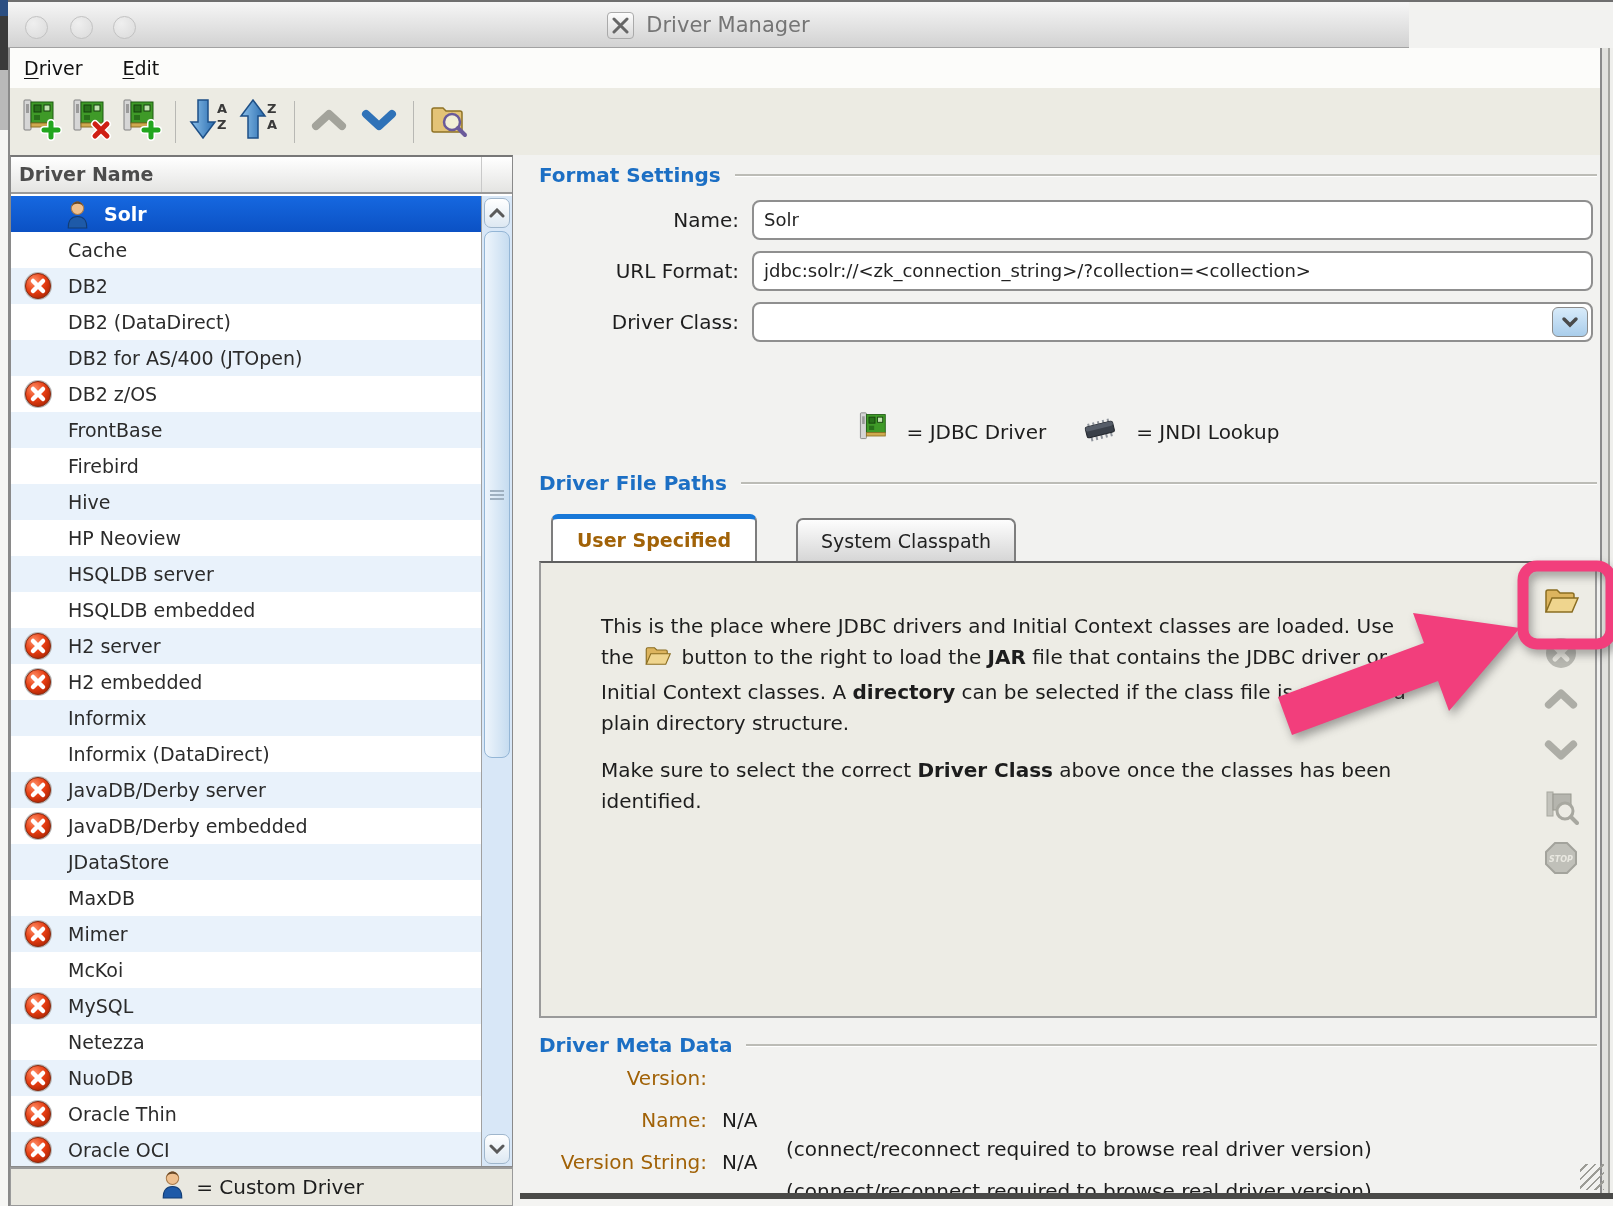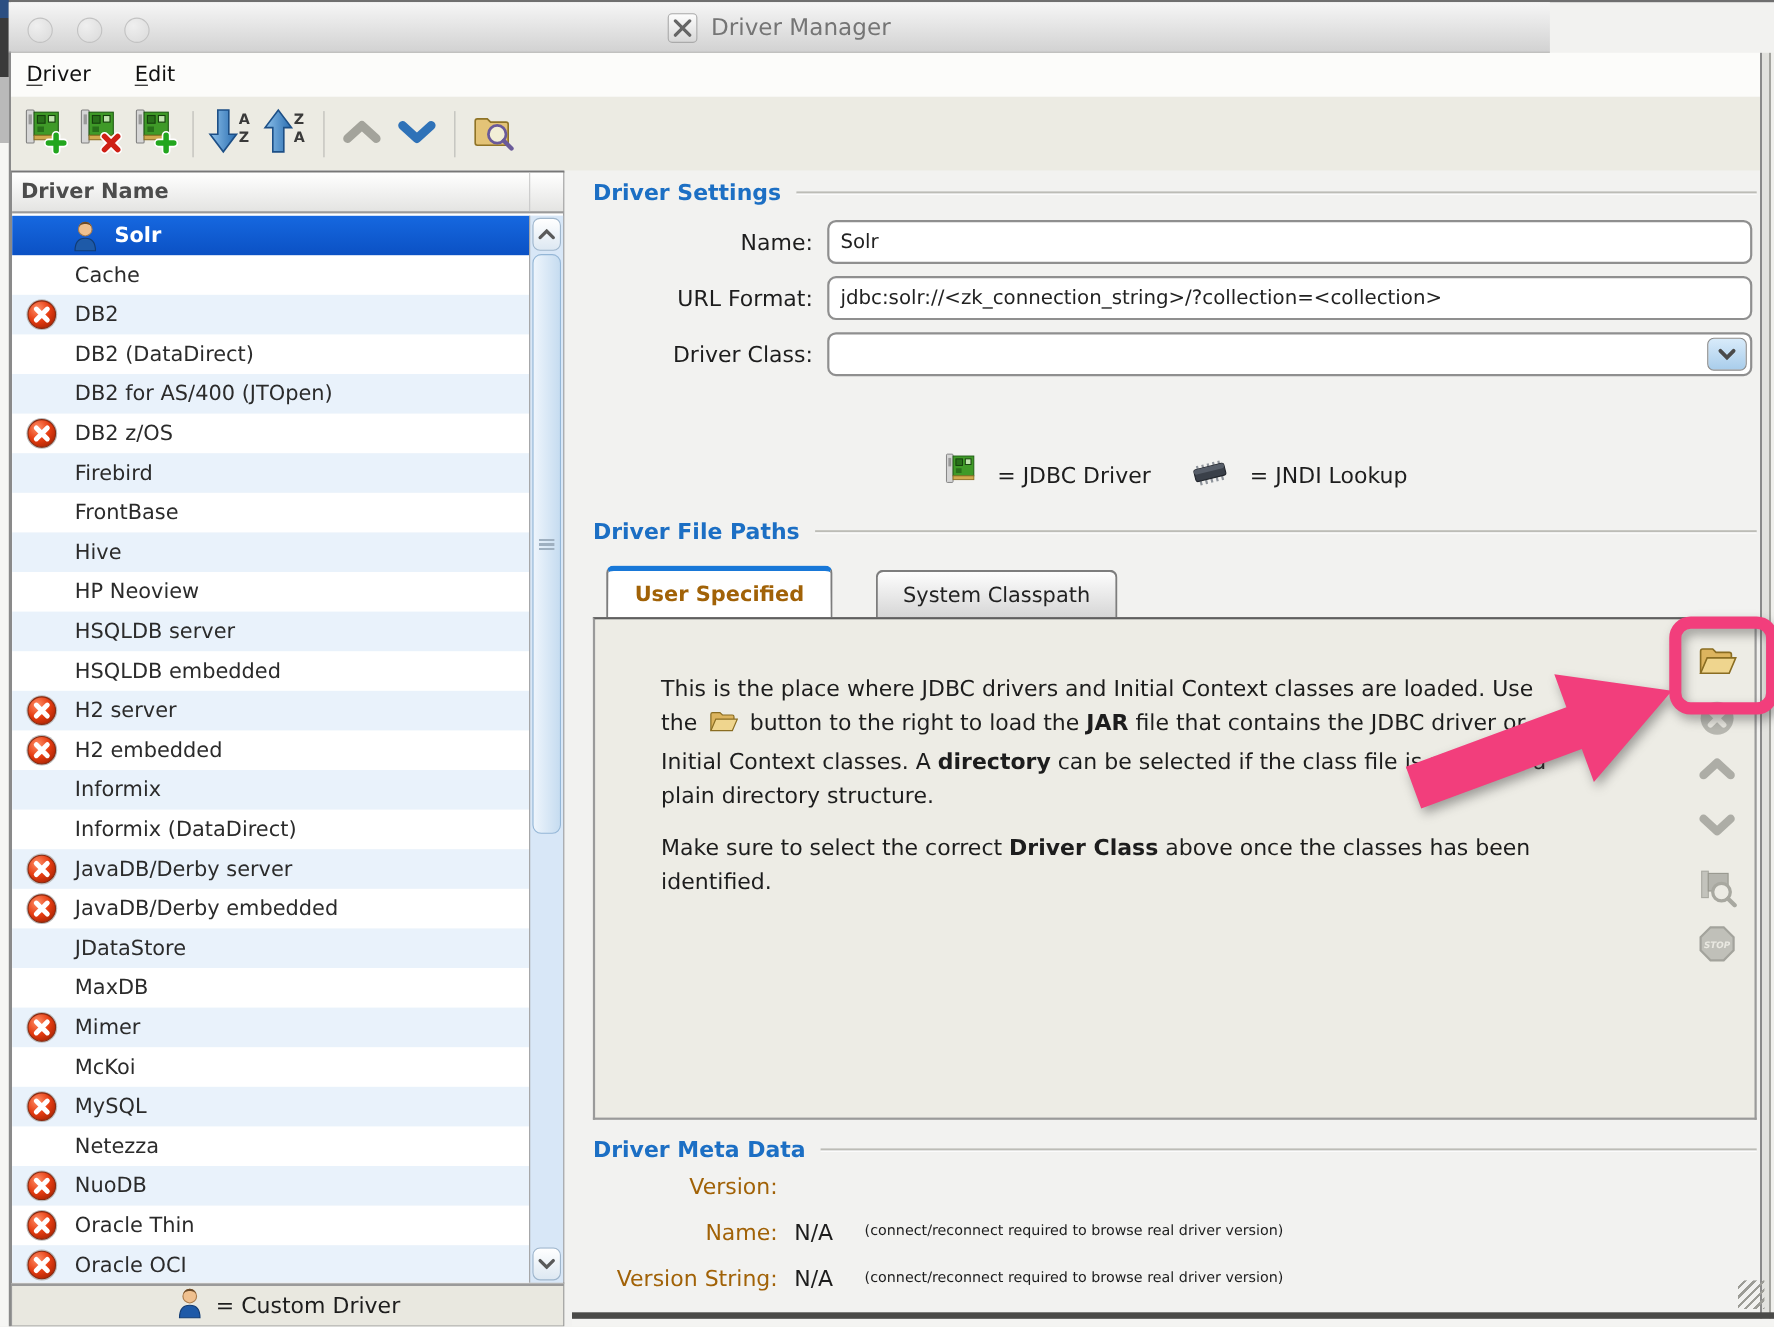--- a/index.html
+++ b/index.html
@@ -109,21 +109,21 @@
   .desc b { font-weight:bold; }
   .inline-ico { display:inline-block; vertical-align:-4px; margin:0 4px; }
   #side-buttons { position:absolute; right:14px; top:22px; width:40px;
                   display:flex; flex-direction:column; align-items:center; gap:15px; }
   .side-btn { width:36px; height:36px; display:flex; align-items:flex-start; justify-content:center;font-style:italic; }
 
   
   .meta-label { position:absolute; left:539px; width:168px; height:36px; text-align:right;
                 font-size:20px; color:#a16207; line-height:36px; }
   .meta-value { position:absolute; left:722px; width:56px; height:36px; font-size:20px; color:#1d1d1d; line-height:36px; }
-  .meta-note  { position:absolute; left:786px; height:36px; font-size:13px; color:#1d1d1d; line-height:36px; white-space:nowrap; }
+  .meta-note  { position:absolute; left:786px; height:36px; font-size:20px; color:#1d1d1d; line-height:36px; white-space:nowrap;margin-top:29px; }
 
   #resize-grip { position:absolute; left:1580px; top:1164px; width:24px; height:26px;
                  background:repeating-linear-gradient(135deg, rgba(0,0,0,0) 0 4px, #9c9c96 4px 6px); }
 
   
   #annotation { position:absolute; left:0; top:0; width:1613px; height:1206px; z-index:50;
                 pointer-events:none; filter:drop-shadow(3px 5px 5px rgba(60,60,60,.45)); }
 </style>
 </head>
 <body>
@@ -274,24 +274,24 @@
         </div>
         <div class="drv-row">
           <span class="err-ico"><svg width="30" height="30" viewBox="0 0 30 30">
               <circle cx="15" cy="15" r="14" fill="#b9b9b9"></circle>
               <circle cx="15" cy="15" r="12.5" fill="url(#eg)" stroke="#8a2a10"></circle>
               <path d="M10 10 L20 20 M20 10 L10 20" stroke="#fff" stroke-width="4.5" stroke-linecap="round"></path>
             </svg></span>
           <span class="drv-label">DB2 z/OS</span>
         </div>
         <div class="drv-row">
+          <span class="drv-label">FrontBase</span>
+        </div>
+        <div class="drv-row">
           <span class="drv-label">Firebird</span>
-        </div>
-        <div class="drv-row">
-          <span class="drv-label">FrontBase</span>
         </div>
         <div class="drv-row">
           <span class="drv-label">Hive</span>
         </div>
         <div class="drv-row">
           <span class="drv-label">HP Neoview</span>
         </div>
         <div class="drv-row">
           <span class="drv-label">HSQLDB server</span>
         </div>
@@ -409,21 +409,21 @@
   <div id="list-footer">
     <span id="footer-person"><svg width="27" height="31" viewBox="0 0 26 30">
           <path d="M4 28 C4 20 8 17 13 17 C18 17 22 20 22 28 Z" fill="#1e5aa8" stroke="#123c74"></path>
           <circle cx="13" cy="9" r="6" fill="#efc08f" stroke="#a97b4c"></circle>
           <path d="M7.5 7.5 C8 3.5 18 3.5 18.5 7.5 C18.5 5 16 2.5 13 2.5 C10 2.5 7.5 5 7.5 7.5 Z" fill="#6b4a28"></path>
         </svg></span>
     <span>= Custom Driver</span>
   </div>
 
   <div class="section-head" style="top:162px">
-    <span class="section-title">Driver Settings</span>
+    <span class="section-title">Format Settings</span>
     <span class="section-rule"></span>
   </div>
 
   <div class="form-label" style="top:200px">Name:</div>
   <div class="field" style="top:200px"><span>Solr</span></div>
 
   <div class="form-label" style="top:251px">URL Format:</div>
   <div class="field" style="top:251px"><span>jdbc:solr://&lt;zk_connection_string&gt;/?collection=&lt;collection&gt;</span></div>
 
   <div class="form-label" style="top:302px">Driver Class:</div>

